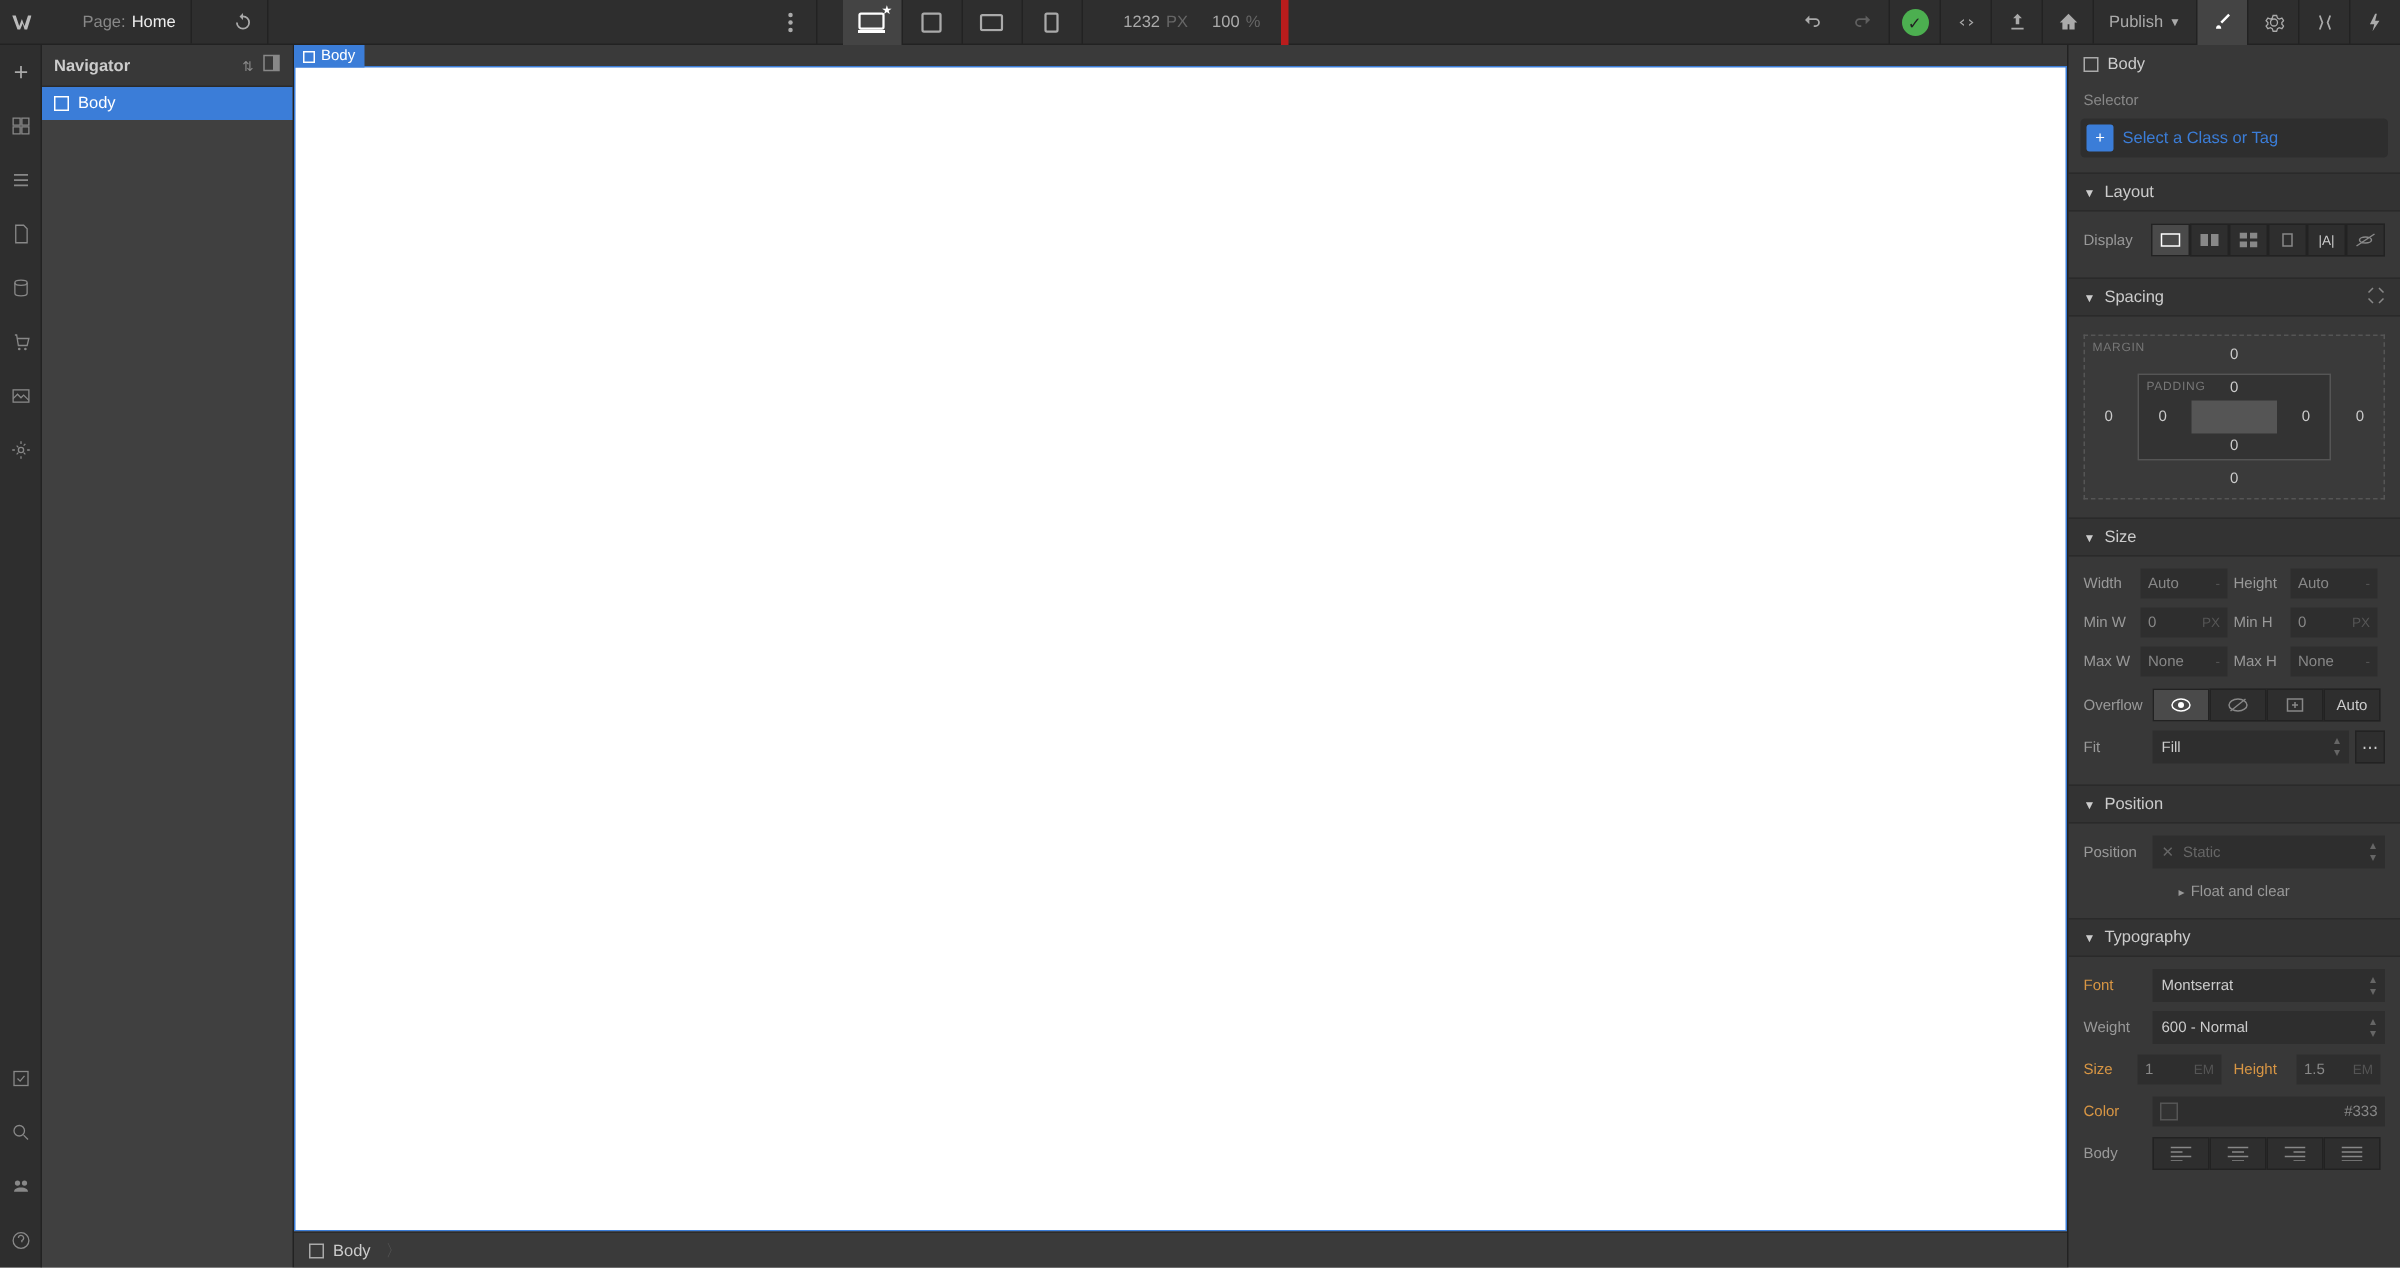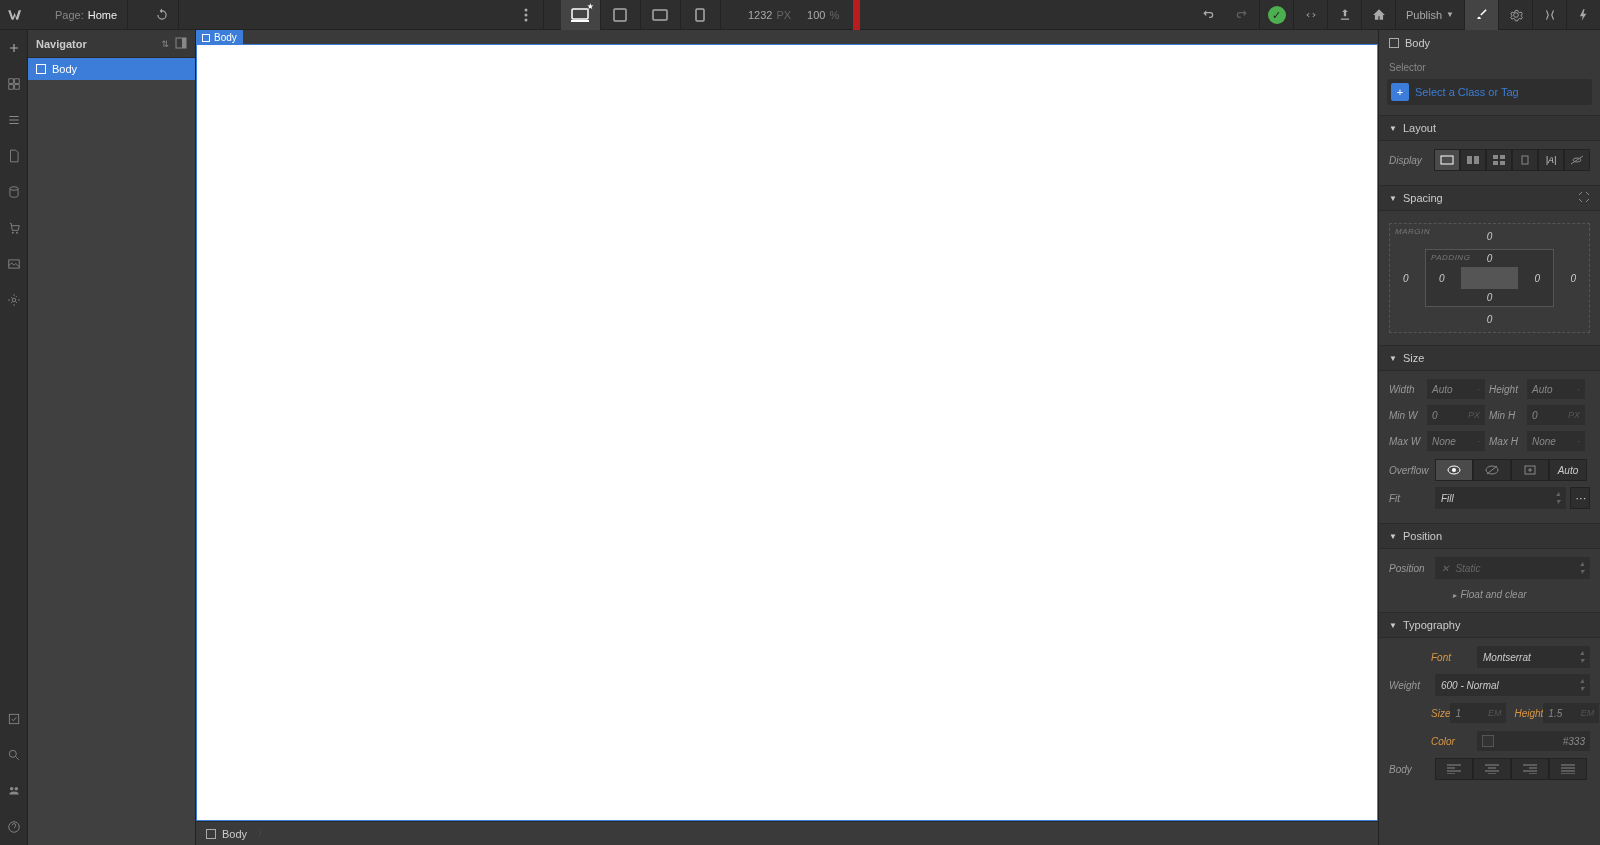--- a/index.html
+++ b/index.html
@@ -8,21 +8,21 @@
 .topbar { height: 30px; background: #2e2e2e; display: flex; align-items: center; border-bottom: 1px solid #222; gap: 17px; }
 .topbar .logo { width: 28px; height: 30px; display: flex; align-items: center; justify-content: center; }
 .topbar .page-info { display: flex; align-items: center; padding: 0 10px; border-right: 1px solid #222; height: 100%; }
 .topbar .page-label { color: #888; margin-right: 4px; }
 .topbar .page-name { color: #eee; }
 .topbar .refresh-btn { width: 34px; height: 30px; display: flex; align-items: center; justify-content: center; border-right: 1px solid #222; }
 .topbar .flex-spacer { flex: 1; }
 .topbar .devices { display: flex; height: 100%; }
 .topbar .device-btn { width: 40px; height: 30px; display: flex; align-items: center; justify-content: center; border-right: 1px solid #222; position: relative; }
 .topbar .device-btn.active { background: #444; }
-.topbar .dim-info { display: flex; align-items: center; padding: 16px 10px; border-right: 7px solid #b91c1c; height: 100%; color: #aaa; }
+.topbar .dim-info { display: flex; align-items: center; padding: 16px 10px; border-right: 5px solid #b91c1c; height: 100%; color: #aaa; }
 .topbar .dim-info span { margin-right: 4px; }
 .topbar .dim-info .unit { color: #666; }
 .topbar .right-tools { display: flex; height: 100%; }
 .topbar .tool-btn { width: 34px; height: 30px; display: flex; align-items: center; justify-content: center; border-left: 1px solid #222; }
 .topbar .publish { display: flex; align-items: center; padding: 0 10px; color: #aaa; border-left: 1px solid #222; height: 100%; }
 .topbar .success-dot { width: 18px; height: 18px; background: #4CAF50; border-radius: 50%; display: flex; align-items: center; justify-content: center; color: #222; }
 
 .main-area { display: flex; height: 815px; }
 
 .left-rail { width: 28px; background: #2e2e2e; border-right: 1px solid #222; display: flex; flex-direction: column; }
@@ -48,25 +48,25 @@
 .rp-elem-header .box-icon { width: 10px; height: 10px; border: 1px solid #aaa; margin-right: 6px; }
 .rp-section-sub { padding: 6px 10px; color: #888; font-size: 10px; }
 .selector-row { padding: 0 8px 10px; }
 .selector-box { display: flex; align-items: center; background: #2e2e2e; border-radius: 3px; padding: 4px; }
 .selector-plus { width: 18px; height: 18px; background: #3b7dd8; border-radius: 2px; display: flex; align-items: center; justify-content: center; color: #fff; margin-right: 6px; }
 .selector-text { color: #3b7dd8; font-size: 11px; }
 
 .section-header { height: 26px; display: flex; align-items: center; padding: 0 10px; background: #333; border-top: 1px solid #2a2a2a; border-bottom: 1px solid #2a2a2a; }
 .section-header .arrow { margin-right: 6px; font-size: 8px; }
 .section-header .title { color: #ccc; flex: 1; }
-.section-body { padding: 8px 10px; font-style: italic; }
+.section-body { padding: 8px 10px; }
 
 .prop-row { display: flex; align-items: center; margin-bottom: 6px; min-height: 22px; }
 .prop-label { width: 46px; color: #999; font-size: 10px; }
-.prop-label.orange { color: #d89644; margin-left: 42px; }
+.prop-label.orange { color: #d89644; }
 .btn-group { display: flex; }
 .btn-sm { width: 26px; height: 22px; background: #2e2e2e; border: 1px solid #222; display: flex; align-items: center; justify-content: center; color: #ccc; }
 .btn-sm.active { background: #4a4a4a; }
 .btn-sm.wide { width: 38px; font-size: 10px; }
 
 .spacing-box { position: relative; height: 110px; margin: 4px 0; }
 .margin-outer { position: absolute; inset: 0; background: #3a3a3a; border: 1px dashed #555; }
 .padding-inner { position: absolute; top: 26px; left: 36px; right: 36px; bottom: 26px; background: #333; border: 1px solid #555; }
 .content-inner { position: absolute; top: 44px; left: 72px; right: 72px; bottom: 44px; background: #555; }
 .sp-label { position: absolute; font-size: 8px; color: #777; letter-spacing: 0.5px; }

